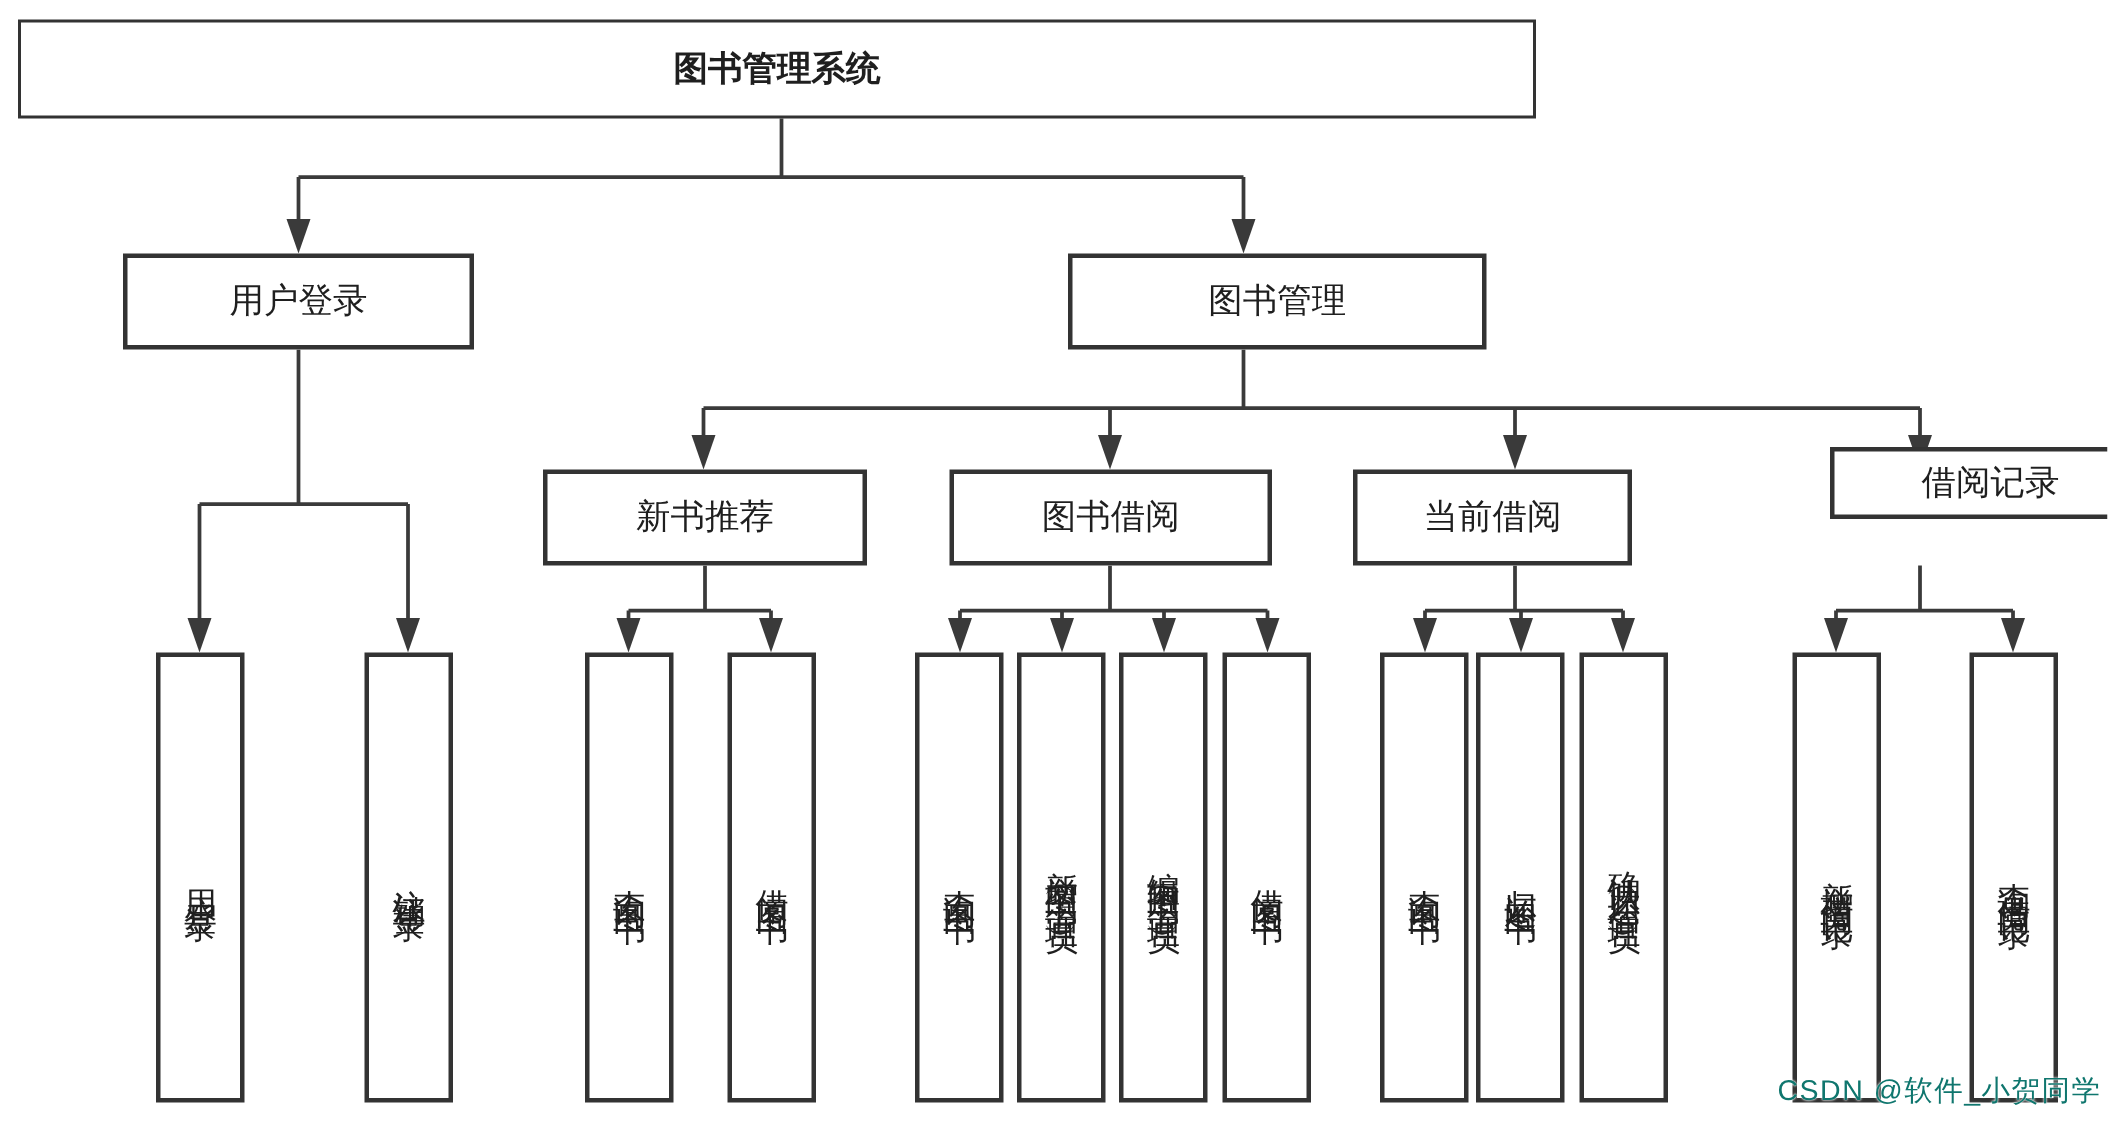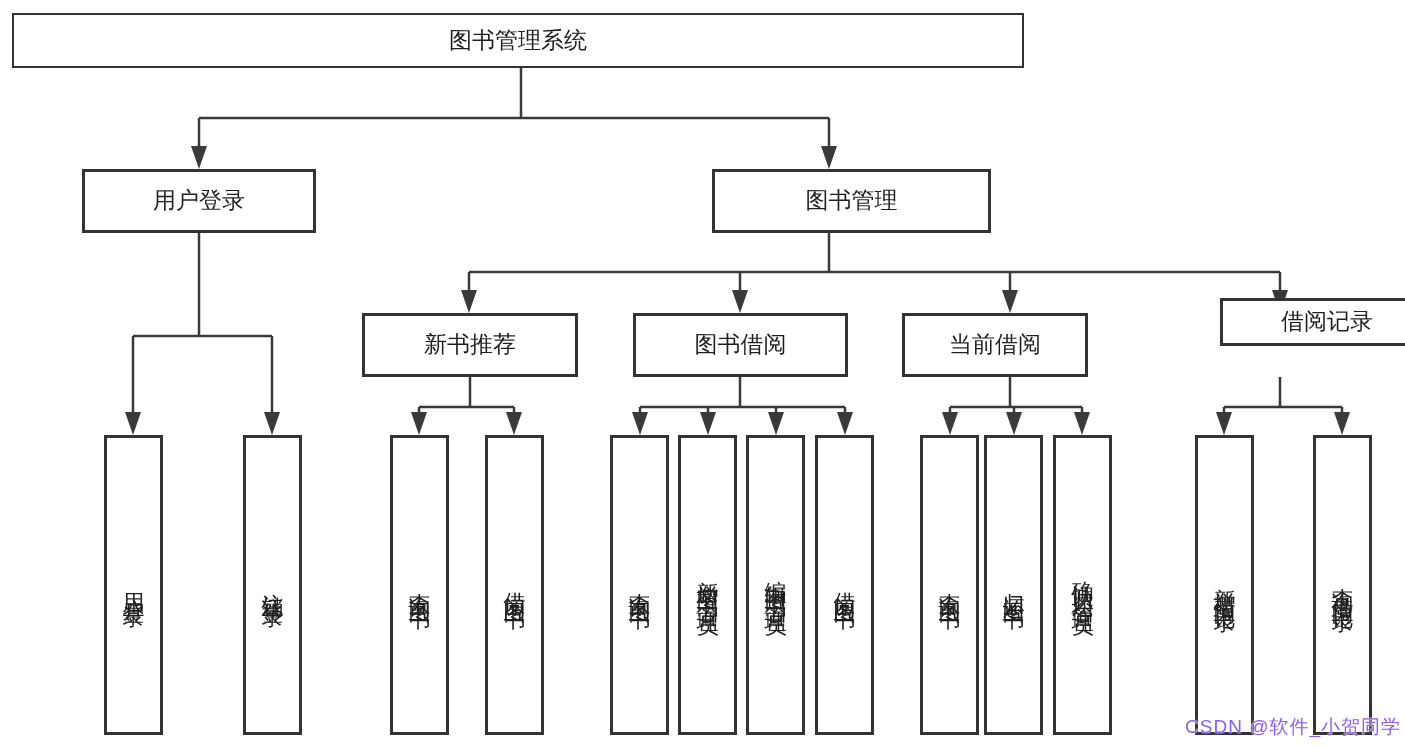--- a/index.html
+++ b/index.html
@@ -30,21 +30,21 @@
   }
   .hlabel { font-size: 23px; }
   .root-box { border-width: 2px; font-size: 23px; }
   .leaf {
     writing-mode: vertical-rl;
     text-orientation: mixed;
     font-size: 22px;
     letter-spacing: 5px;
   }
   
-  #node-root            { left: 12px;   top: 13px;  width: 1012px; height: 55px; }
+  #node-root            { left: 12px;   top: 13px;  width: 1012px; height: 66px; font-weight: bold; }
   #node-user-login      { left: 82px;   top: 169px; width: 234px;  height: 64px; }
   #node-book-mgmt       { left: 712px;  top: 169px; width: 279px;  height: 64px; }
   #node-new-book-rec    { left: 362px;  top: 313px; width: 216px;  height: 64px; }
   #node-book-borrow     { left: 633px;  top: 313px; width: 215px;  height: 64px; }
   #node-current-borrow  { left: 902px;  top: 313px; width: 186px;  height: 64px; }
   #node-borrow-record   { left: 1173px; top: 298px; width: 214px;  height: 48px; margin-left: 47px; }
   .leaf { top: 435px; width: 59px; height: 300px; }
   #leaf-user-login      { left: 104px; }
   #leaf-logout          { left: 243px; }
   #leaf-query-book-1    { left: 390px; }
@@ -56,21 +56,21 @@
   #leaf-query-book-3    { left: 920px; }
   #leaf-return-book     { left: 984px; }
   #leaf-confirm-return  { left: 1053px; }
   #leaf-add-record      { left: 1195px; }
   #leaf-query-record    { left: 1313px; }
   #watermark {
     position: absolute;
     right: 4px;
     top: 714px;
     font-size: 19px;
-    color: #8b5cf6;
+    color: #0f766e;
     letter-spacing: 1px;
     text-shadow: 0 0 2px #ffffff, 0 0 1px #ffffff;
     white-space: nowrap;
   }
 </style>
 </head>
 <body>
 
 <div id="canvas">
 

